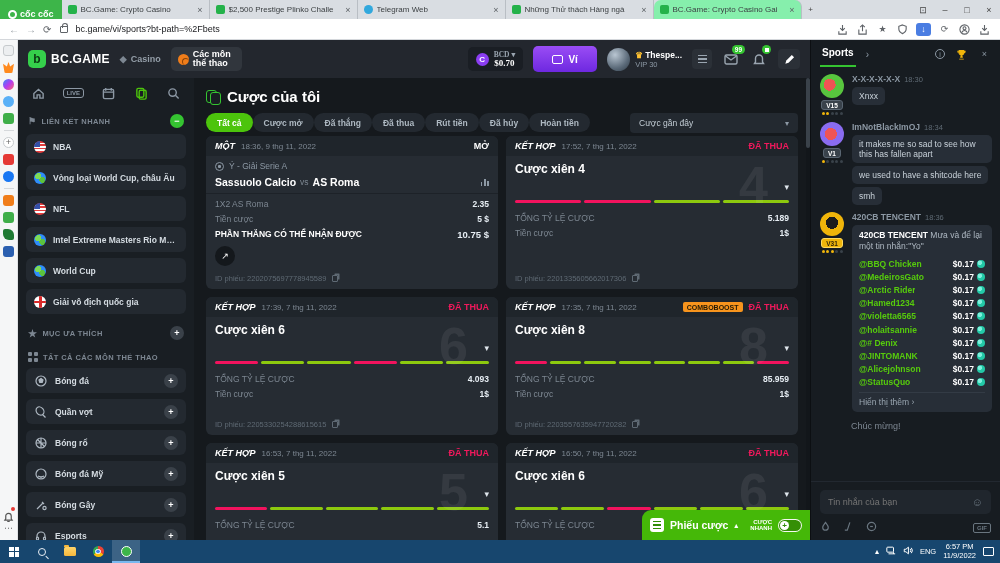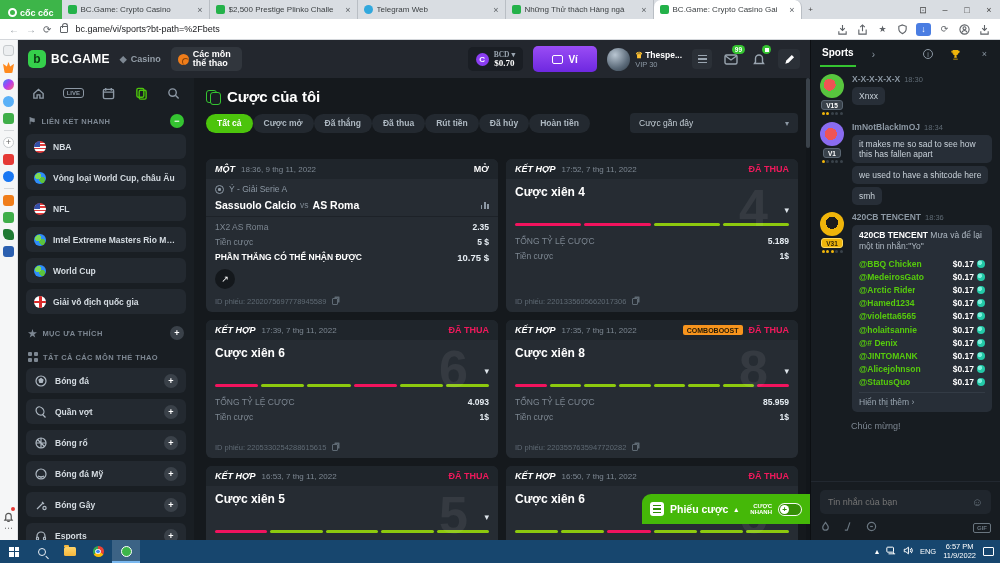--- a/index.html
+++ b/index.html
@@ -3,24 +3,24 @@
 <meta charset="utf-8">
 <style>
   * { margin:0; padding:0; box-sizing:border-box; }
   html,body { width:1000px; height:563px; overflow:hidden; background:#000;
     font-family:"Liberation Sans", sans-serif; }
   .screen { width:1000px; height:563px; position:relative; display:flex; flex-direction:column;
     background:#15191d; overflow:hidden; }
 
   
   .tabsbar { height:19px; background:#d9dde2; display:flex; align-items:stretch; flex:none; font-size:8px; color:#3c4043; }
-  .brand { background:#3db549; color:#fff; font-weight:bold; font-size:9px; display:flex; align-items:flex-start; gap:3px; padding:8px 8px; flex:none;}
+  .brand { background:#3db549; color:#fff; font-weight:bold; font-size:9px; display:flex; align-items:flex-end; gap:3px; padding:0 8px; flex:none;}
   .brand .ring { width:9px; height:9px; border:2px solid #fff; border-radius:50%; background:#3db549;}
   .tab { display:flex; align-items:center; gap:4px; padding:0 6px; width:148px; min-width:0; border-right:1px solid #b9bec4; }
-  .tab.active { background:#ffffff; border-radius:7px 7px 0 0; }
+  .tab.active { background:#86efac; border-radius:7px 7px 0 0; }
   .tab .lbl { flex:1; overflow:hidden; white-space:nowrap; text-overflow:ellipsis; }
   .fav { width:9px; height:9px; border-radius:2px; flex:none; }
   .fav.bc { background:#24b24a; } .fav.tg { background:#31a8dd; border-radius:50%; }
   .tabx { color:#5f6368; font-size:9px; flex:none; }
   .newtab { width:18px; display:flex; align-items:center; justify-content:center; color:#444; }
   .tstrip-sp { flex:1; }
   .tbtn { width:22px; display:flex; align-items:center; justify-content:center; color:#444; font-size:9px;}
   .addrbar { height:21px; background:#fff; border-bottom:1px solid #d4d7db; display:flex; align-items:center; gap:7px; padding:0 9px; font-size:9px; color:#3c4043; flex:none;}
   .navg { color:#9aa0a6; font-size:10px; }
   .navg.dark { color:#5f6368; }
@@ -114,21 +114,21 @@
   .starico { color:#7d8792; font-size:10px; }
   .flagico { color:#7d8792; font-size:9px; }
 
   
   .main { flex:1; min-width:0; padding:6px 12px 0 12px; position:relative; overflow:hidden; }
   .mtitle { display:flex; align-items:center; gap:7px; padding:4px 0 8px; }
   .mtitle .txt { color:#fff; font-size:15px; font-weight:bold; }
   .betsico { width:14px; height:14px; position:relative; }
   .betsico:before, .betsico:after { content:""; position:absolute; border:1.6px solid #35c431; border-radius:3px; width:9px; height:11px; }
   .betsico:before { left:0; top:0; } .betsico:after { left:4px; top:2px; background:#191e23;}
-  .filters { display:flex; align-items:center; gap:0; padding-bottom:26px; }
+  .filters { display:flex; gap:0; padding-bottom:3px; }
   .pill { height:19px; border-radius:10px; background:#232930; color:#aeb9c2; font-size:8.5px; font-weight:bold; display:flex; align-items:center; padding:0 11px; }
   .pill.active { background:#4cc40c; color:#fff; }
   .fil-sp { flex:1; }
   .sortsel { width:168px; height:20px; background:#232930; border-radius:4px; display:flex; align-items:center; justify-content:space-between; padding:0 9px; color:#c3cdd5; font-size:8.5px; }
   .sortsel .car { color:#8c98a4; font-size:8px;}
   .cards { display:grid; grid-template-columns:1fr 1fr; gap:8px; }
   .card { background:#262c33; border-radius:6px; overflow:hidden; display:flex; flex-direction:column; min-height:138px; font-size:8.5px; }
   .chead { background:#1f252b; display:flex; align-items:center; gap:6px; padding:5px 9px; flex:none;}
   .ctype { color:#fff; font-weight:bold; font-size:9px; font-style:italic; }
   .ctime { color:#7d8792; font-size:8px; }
@@ -160,33 +160,33 @@
   .barsico i { width:1.8px; background:#8c98a4; display:block;}
   .singles { padding:2px 9px 0; }
   .cashrow { display:flex; align-items:center; gap:7px; padding:4px 9px 0; }
   .cashbtn { flex:1; height:20px; background:#4cc40c; border-radius:11px; color:#fff; font-weight:bold; font-size:9.5px; display:flex; align-items:center; justify-content:center; }
   .sharebtn { width:20px; height:20px; border-radius:50%; background:#14181c; color:#fff; display:flex; align-items:center; justify-content:center; font-size:9px;}
 
   .mscroll { position:absolute; right:0; top:0; width:4px; height:100%; background:#12161a; }
   .mscroll .thumb { width:4px; height:70px; background:#3a424a; border-radius:2px; }
 
   
-  .betslip { position:absolute; right:0; bottom:16px; height:30px; width:168px; background:#45b808; border-radius:9px 0 0 0; display:flex; align-items:center; gap:6px; padding:0 8px; z-index:5;}
+  .betslip { position:absolute; right:0; bottom:0; height:30px; width:168px; background:#45b808; border-radius:9px 0 0 0; display:flex; align-items:center; gap:6px; padding:0 8px; z-index:5;}
   .bsico { width:14px; height:14px; background:#fff; border-radius:3px; display:flex; flex-direction:column; align-items:center; justify-content:center; gap:2px;}
   .bsico i { width:8px; height:1.5px; background:#2f8d06; display:block;}
   .bslabel { color:#fff; font-weight:bold; font-size:10.5px; }
   .bscaret { color:#fff; font-size:8px; }
   .bs-sp { flex:1; }
   .quick { color:#fff; font-weight:bold; font-size:6px; line-height:6.5px; text-align:right; }
   .toggle { width:24px; height:13px; border:1.4px solid rgba(255,255,255,.95); border-radius:8px; background:rgba(0,0,0,.22); position:relative; flex:none;}
   .toggle .knob { position:absolute; left:1px; top:1px; width:9px; height:9px; background:#fff; border-radius:50%; color:#2f8d06; font-size:8px; line-height:9px; text-align:center; font-weight:bold;}
 
   
   .chatcol { width:190px; background:#171c21; border-left:1px solid #0c0f12; display:flex; flex-direction:column; flex:none; }
-  .chathead { height:28px; display:flex; align-items:center; gap:16px; padding:0 9px; flex:none; }
+  .chathead { height:28px; display:flex; align-items:center; gap:10px; padding:0 9px; flex:none; }
   .chattab { color:#fff; font-weight:bold; font-size:10px; border-bottom:2.5px solid #35c431; padding:6px 2px 7px; }
   .chatarr { color:#8c98a4; font-size:10px; }
   .ch-sp { flex:1; }
   .chico { color:#8c98a4; font-size:9px; display:flex; align-items:center; justify-content:center; width:13px; height:13px;}
   .chico.info { border:1px solid #8c98a4; border-radius:50%; width:10px; height:10px; font-size:7px; }
   .chico svg { width:11px; height:11px; fill:#f0b50a; }
   .chatscroll { flex:1; overflow:hidden; padding:6px 8px; display:flex; flex-direction:column; gap:7px; }
   .msg { display:flex; gap:7px; }
   .avcol { width:26px; flex:none; display:flex; flex-direction:column; align-items:center; gap:2px;}
   .av { width:24px; height:24px; border-radius:50%; }

